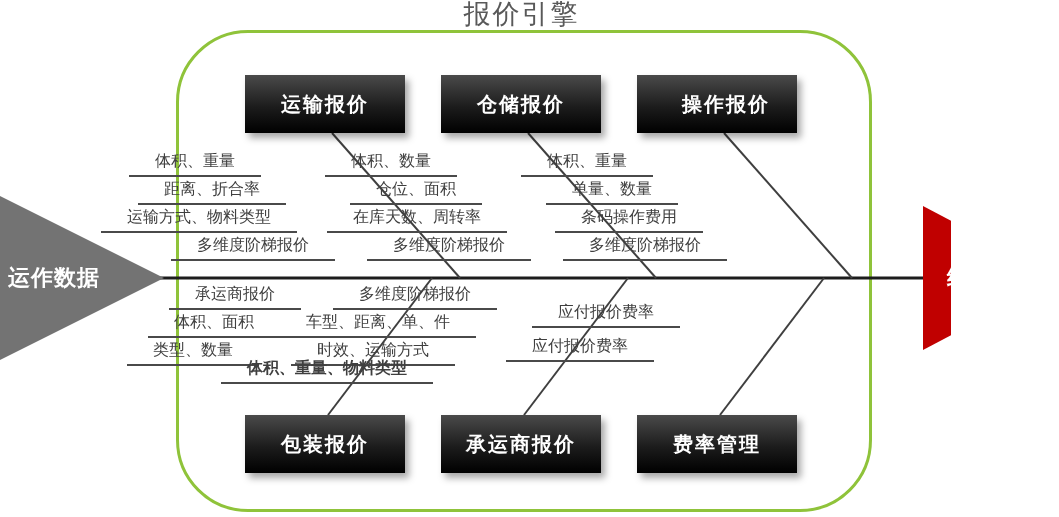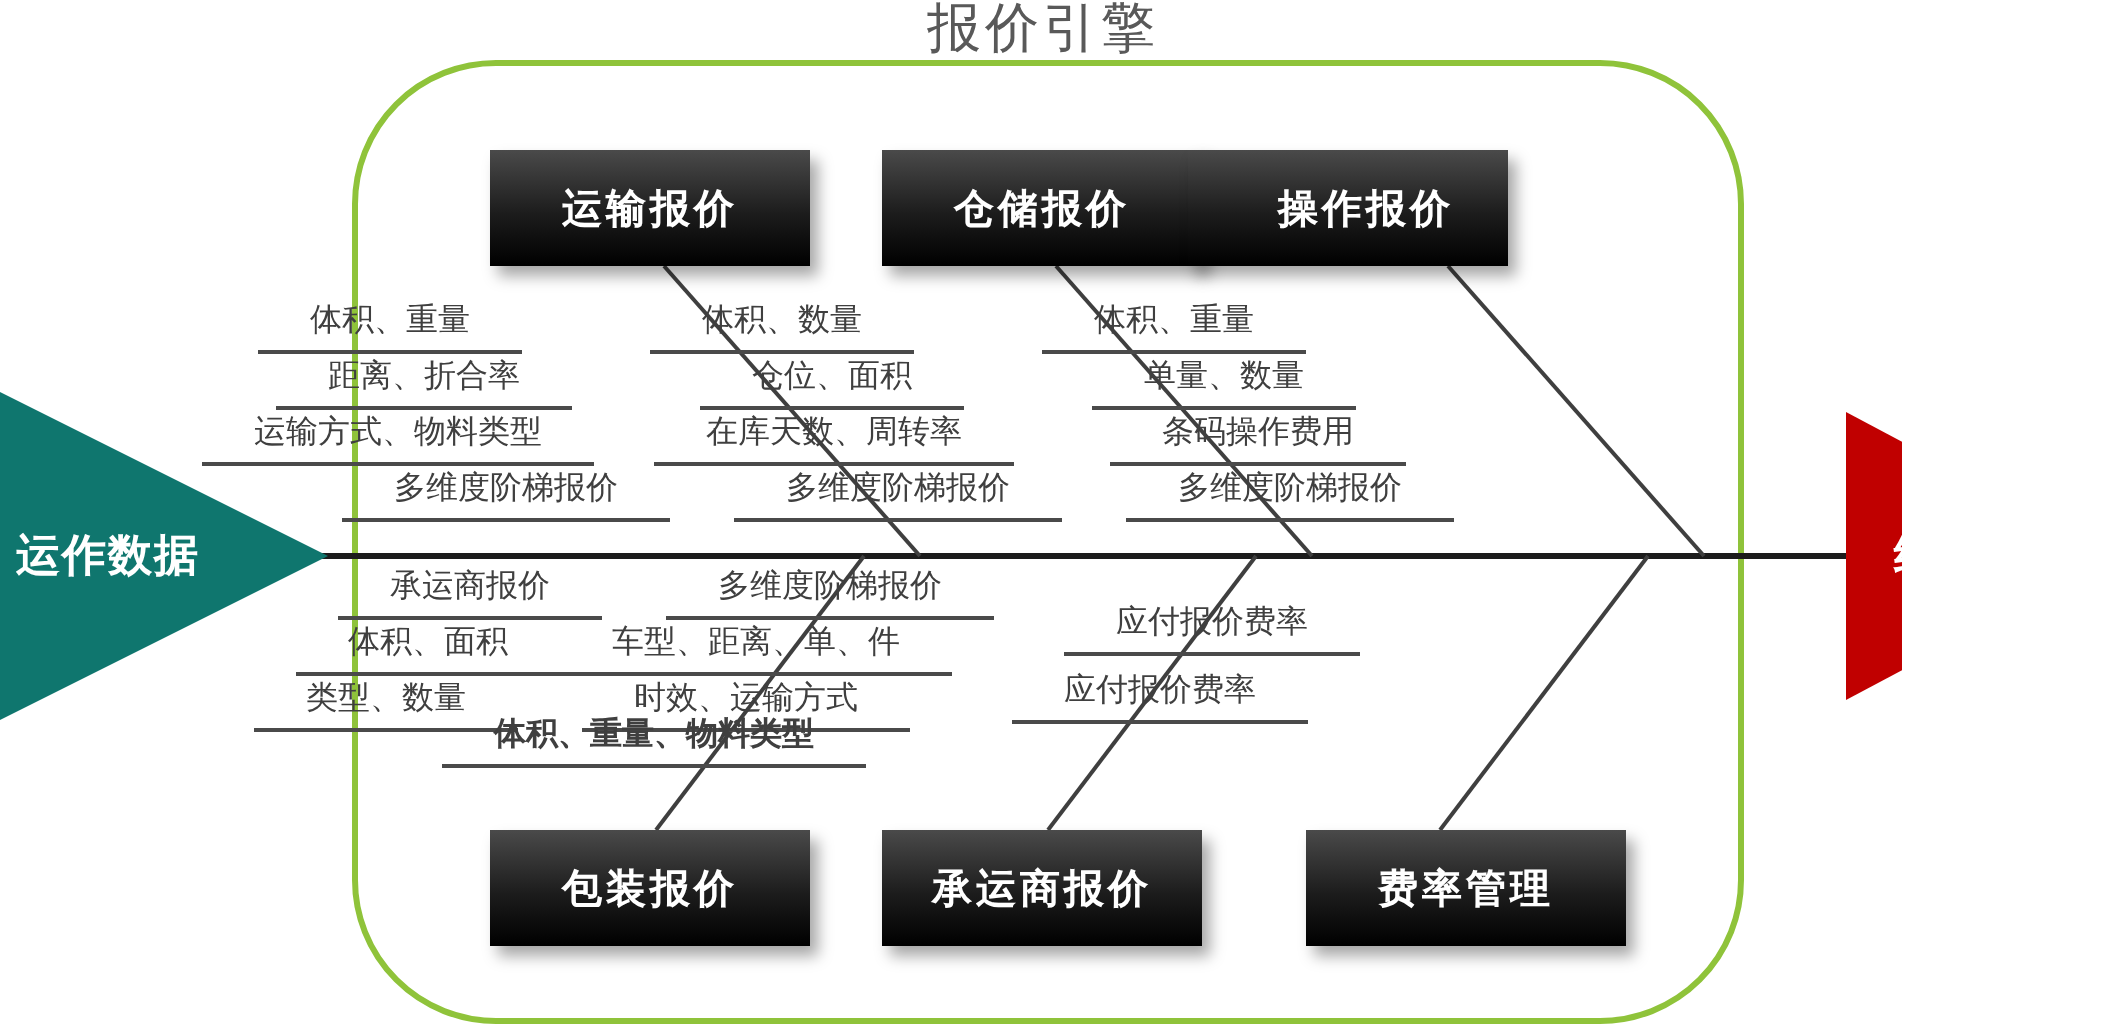--- a/index.html
+++ b/index.html
@@ -41,60 +41,60 @@
   <div class="frame" style="border-color: rgb(143, 195, 58);"></div>
   <svg class="lines" id="lines" width="1059" height="517">
       <line x1="156" y1="278" x2="930" y2="278" stroke="#1c1c1c" stroke-width="3"></line>
       <line x1="332" y1="133" x2="460" y2="278" stroke="#3f3f3f" stroke-width="2"></line>
       <line x1="528" y1="133" x2="656" y2="278" stroke="#3f3f3f" stroke-width="2"></line>
       <line x1="724" y1="133" x2="852" y2="278" stroke="#3f3f3f" stroke-width="2"></line>
       <line x1="328" y1="415" x2="432" y2="278" stroke="#3f3f3f" stroke-width="2"></line>
       <line x1="524" y1="415" x2="628" y2="278" stroke="#3f3f3f" stroke-width="2"></line>
       <line x1="720" y1="415" x2="824" y2="278" stroke="#3f3f3f" stroke-width="2"></line>
     </svg>
-  <div class="arrow arrow-left" style="background: #0f766e;">
+  <div class="arrow arrow-left" style="background: #737373;">
     <span>运作数据</span>
   </div>
   <div class="arrow arrow-right" style="background: rgb(192, 0, 0); padding-left: 24px;">
     <span>结算单</span>
   </div>
   <div id="branches">
       <div class="bone-box" style="left: 325px; top: 75px; text-align: right;">
         <span>运输报价</span>
       </div>
       <div class="fish-item" style="top: 149px; right: 690px;">体积、重量</div>
       <div class="fish-item" style="top: 177px; right: 665px;">距离、折合率</div>
       <div class="fish-item" style="top: 205px; right: 654px; font-family: Liberation Serif, serif;">运输方式、物料类型</div>
       <div class="fish-item" style="top: 233px; right: 616px;">多维度阶梯报价</div>
       <div class="bone-box" style="left: 521px; top: 75px;">
         <span>仓储报价</span>
       </div>
       <div class="fish-item" style="top: 149px; right: 494px;">体积、数量</div>
       <div class="fish-item" style="top: 177px; right: 469px;">仓位、面积</div>
       <div class="fish-item" style="top: 205px; right: 444px;">在库天数、周转率</div>
       <div class="fish-item" style="top: 233px; right: 420px;">多维度阶梯报价</div>
-      <div class="bone-box" style="left: 674px; top: 75px; padding-left: 32px;">
+      <div class="bone-box" style="left: 717px; top: 75px; padding-left: 32px;">
         <span>操作报价</span>
       </div>
       <div class="fish-item" style="top: 149px; right: 298px;">体积、重量</div>
       <div class="fish-item" style="top: 177px; right: 273px;">单量、数量</div>
       <div class="fish-item" style="top: 205px; right: 248px;">条码操作费用</div>
       <div class="fish-item" style="top: 233px; right: 224px;">多维度阶梯报价</div>
       <div class="bone-box" style="left: 325px; top: 415px;">
         <span>包装报价</span>
       </div>
       <div class="fish-item" style="top: 282px; right: 650px;">承运商报价</div>
       <div class="fish-item" style="top: 310px; right: 671px;">体积、面积</div>
       <div class="fish-item" style="top: 338px; right: 692px;">类型、数量</div>
       <div class="bone-box" style="left: 521px; top: 415px;">
         <span>承运商报价</span>
       </div>
       <div class="fish-item" style="top: 282px; right: 454px;">多维度阶梯报价</div>
       <div class="fish-item" style="top: 310px; right: 475px;">车型、距离、单、件</div>
       <div class="fish-item" style="top: 338px; right: 496px;">时效、运输方式</div>
       <div class="fish-item" style="top: 356px; right: 518px; font-weight: bold;">体积、重量、物料类型</div>
-      <div class="bone-box" style="left: 717px; top: 415px; margin-left: 16px;">
+      <div class="bone-box" style="left: 717px; top: 415px;">
         <span>费率管理</span>
       </div>
       <div class="fish-item" style="top: 300px; right: 271px;">应付报价费率</div>
       <div class="fish-item" style="top: 334px; right: 297px;">应付报价费率</div>
     </div>
 </div>
 
 </body></html>

